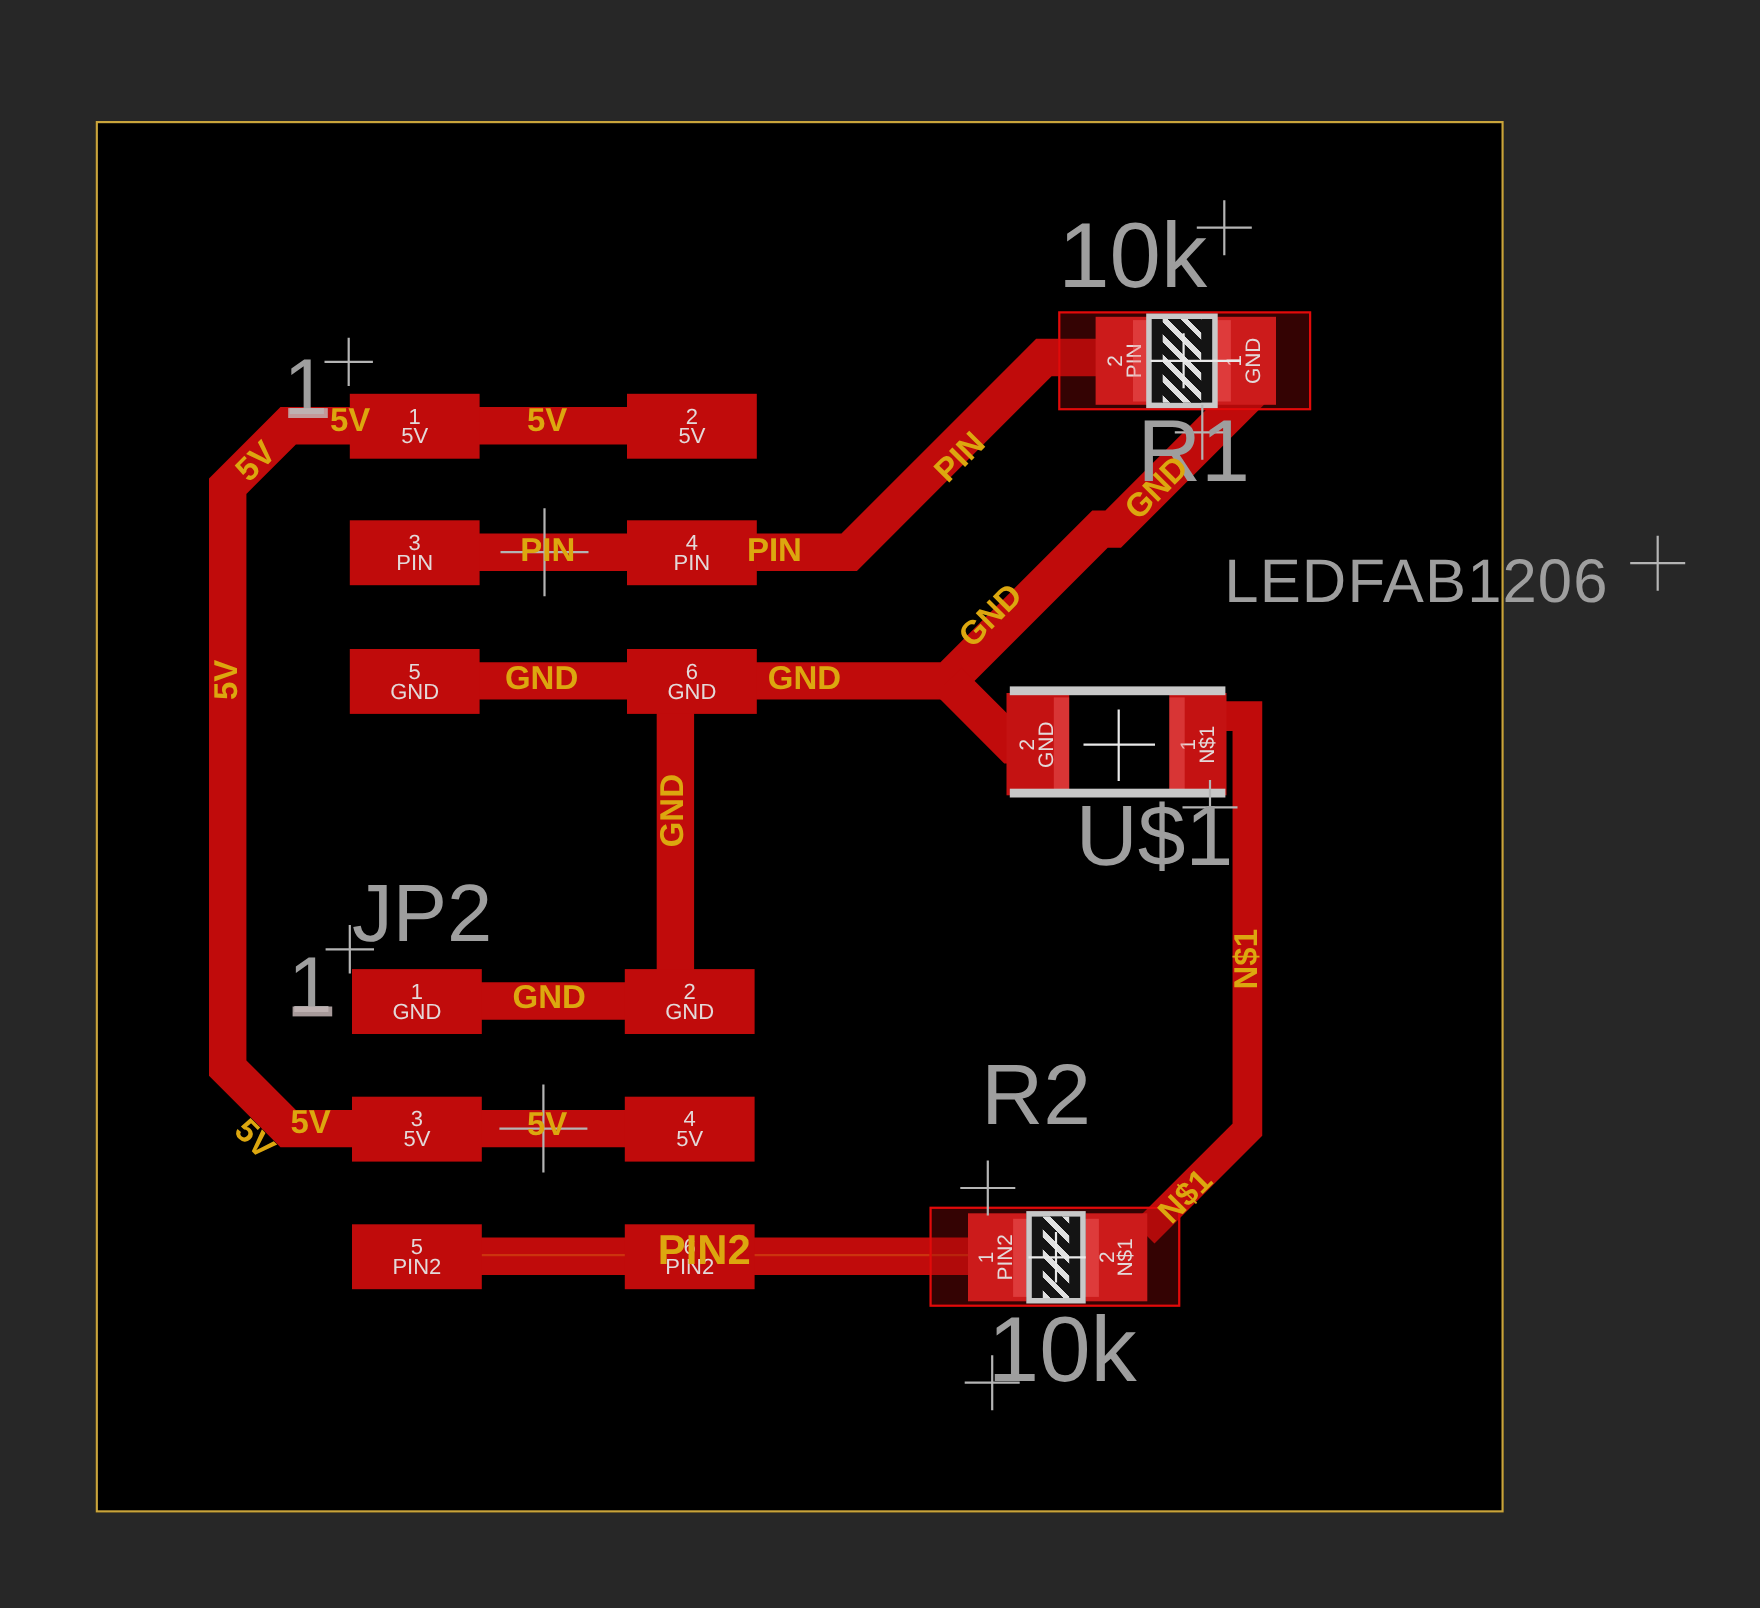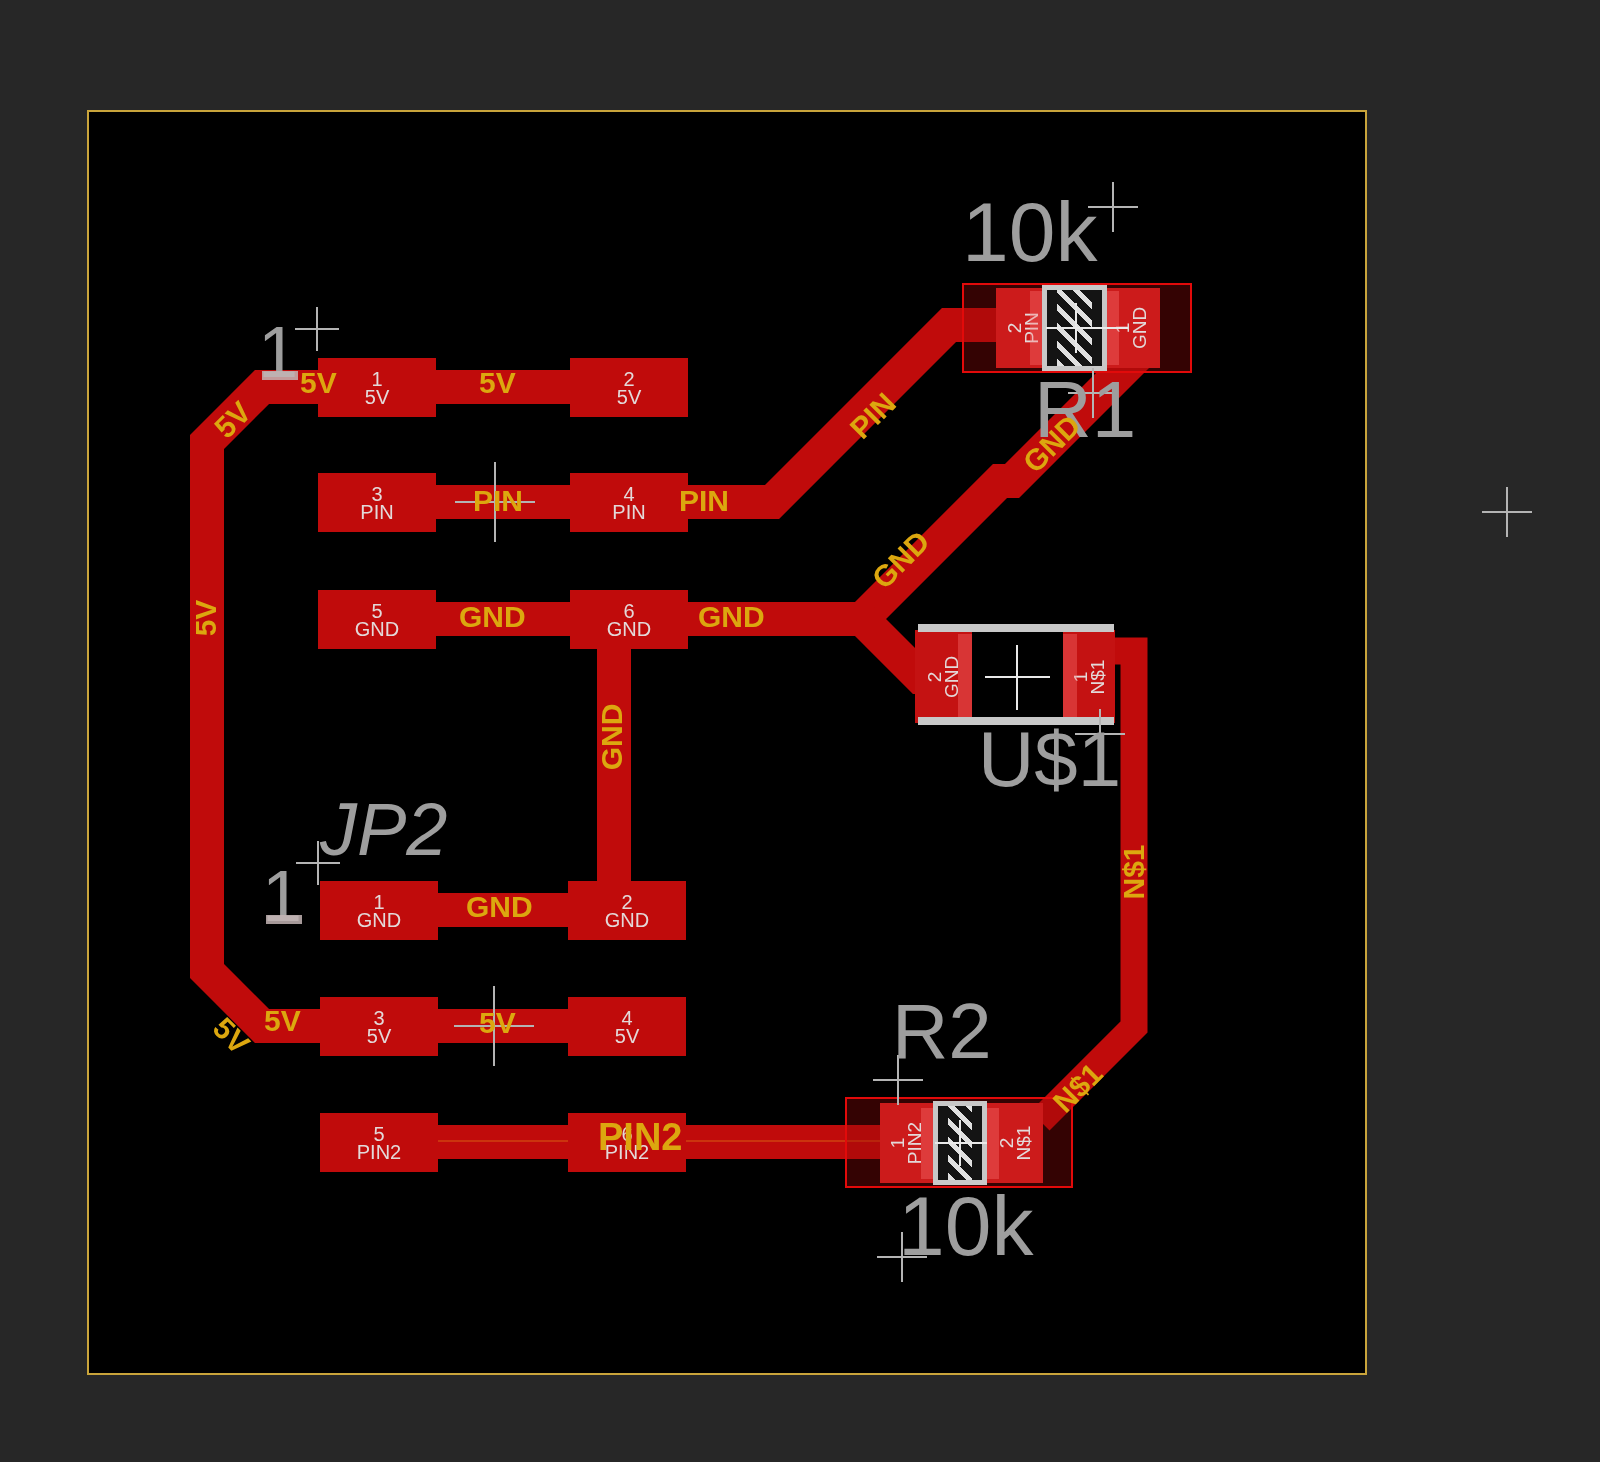--- a/index.html
+++ b/index.html
@@ -174,27 +174,28 @@
     <path class="xh" d="M873,1080 H923 M898,1055 V1105"></path>
     <path class="xh" d="M877,1257 H927 M902,1232 V1282"></path>
     <path class="xh" d="M1482,512 H1532 M1507,487 V537"></path>
     <path class="xhw" d="M1046,328 H1128 M1076,303 V353"></path>
     <path class="xhw" d="M985,677 H1050 M1017,645 V710"></path>
     <path class="xhw" d="M935,1143 H987 M960,1120 V1166"></path>
   </svg>
 
   <span class="gname" style="left:258px;top:316px;font-size:72px;">1</span>
   <div class="onebar" style="left:262px;top:371px;width:36px;height:9px;"></div>
-  <span class="gname" style="left:320px;top:793px;font-size:74px;font-style:italic;">JP2</span>
+  <span class="gname" style="left:320px;top:793px;font-size:74px;">JP2</span>
   <span class="gname" style="left:262px;top:860px;font-size:72px;">1</span>
   <div class="onebar" style="left:266px;top:915px;width:36px;height:9px;"></div>
   <span class="gname" style="left:962px;top:190px;font-size:84px;">10k</span>
   <span class="gname" style="left:1006px;top:370px;font-size:80px;margin-left:28px;">R1</span>
+  <span class="gname" style="left:1113px;top:500px;font-size:56px;letter-spacing:1px;">LEDFAB1206</span>
   <span class="gname" style="left:978px;top:720px;font-size:78px;">U$1</span>
-  <span class="gname" style="left:892px;top:992px;font-size:78px;">R2</span>
+  <span class="gname" style="left:892px;top:956px;font-size:78px;">R2</span>
   <span class="gname" style="left:898px;top:1184px;font-size:84px;">10k</span>
 
   <span class="net" style="left:300px;top:368px;">5V</span>
   <span class="net" style="left:479px;top:368px;">5V</span>
   <span class="net" style="left:473px;top:486px;">PIN</span>
   <span class="net" style="left:679px;top:486px;">PIN</span>
   <span class="net" style="left:459px;top:602px;">GND</span>
   <span class="net" style="left:698px;top:602px;">GND</span>
   <span class="net rm45" style="left:233px;top:420px;">5V</span>
   <span class="net rm90" style="left:206px;top:618px;">5V</span>

